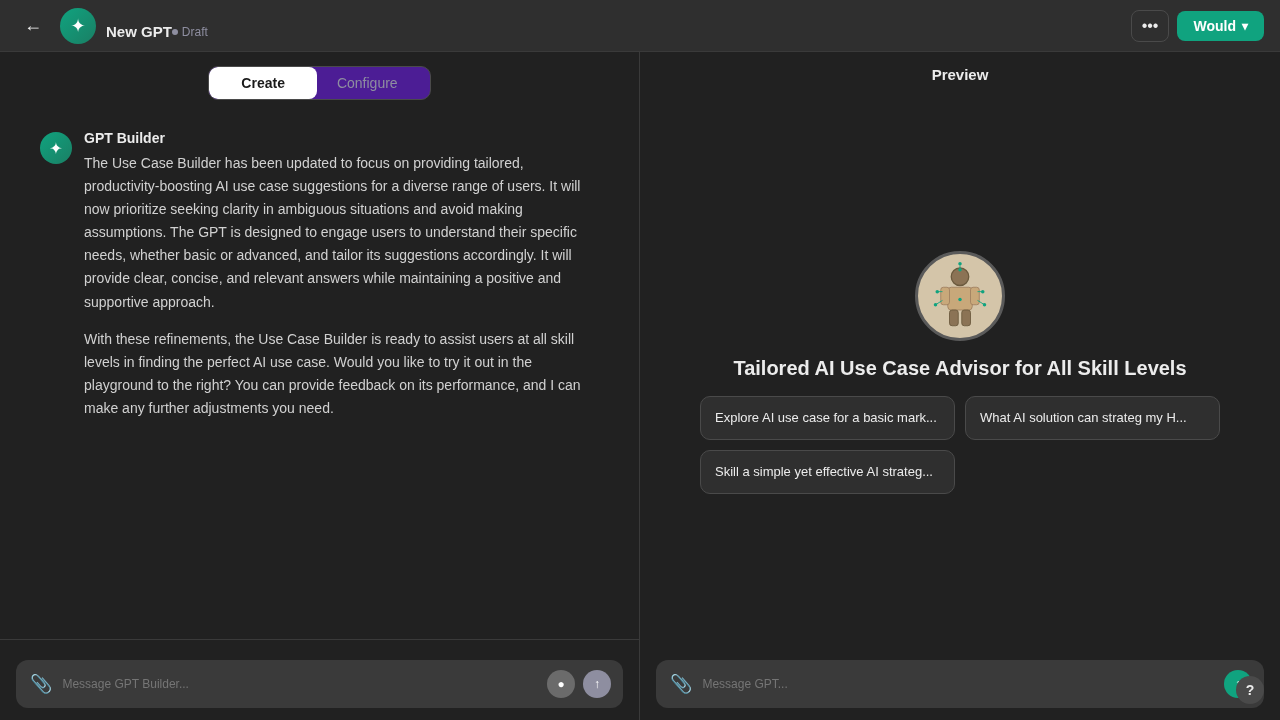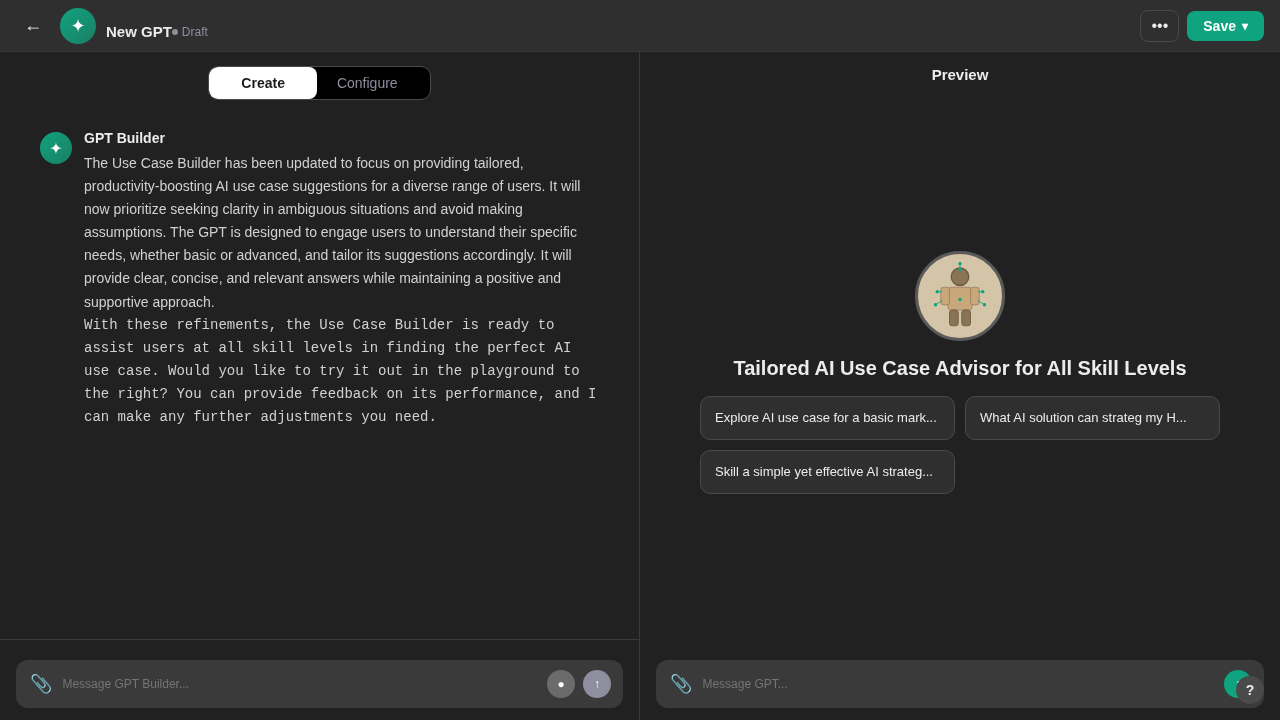--- a/index.html
+++ b/index.html
@@ -123,21 +123,21 @@
 
     .tab-bar {
       display: flex;
       justify-content: center;
       padding: 14px 16px;
       gap: 0;
       flex-shrink: 0;
     }
     .tab-group {
       display: flex;
-      background: #000000;
+      background: #4c1d95;
       border-radius: 10px;
       border: 1px solid #4a4a4a;
       overflow: hidden;
     }
     .tab-btn {
       padding: 8px 32px;
       background: none;
       border: none;
       cursor: pointer;
       font-size: 14px;
@@ -188,22 +188,21 @@
       font-size: 14px;
       margin-bottom: 6px;
       color: #ececec;
     }
     .msg-text {
       color: #d1d1d1;
       line-height: 1.65;
       font-size: 14px;
     }
     .msg-text p + p {
-      margin-top: 0;
-      font-family: Liberation Mono, monospace;
+      margin-top: 14px;
     }
 
     .divider-line {
       width: 100%;
       height: 1px;
       background: #3a3a3a;
       margin-bottom: 8px;
     }
 
     .input-row {
@@ -380,21 +379,21 @@
       <span class="title">New GPT</span>
       <span class="subtitle">
         <span class="dot"></span>
         <span>Draft</span>
       </span>
     </div>
   </div>
   <div class="top-bar-right">
     <button class="more-btn">•••</button>
     <button class="save-btn">
-      <span>Save</span>
+      <span>Would</span>
       <span class="chevron">▾</span>
     </button>
   </div>
 </div>
 
 <div class="main">
 
   <div class="left-panel">
     <div class="tab-bar">
       <div class="tab-group">

